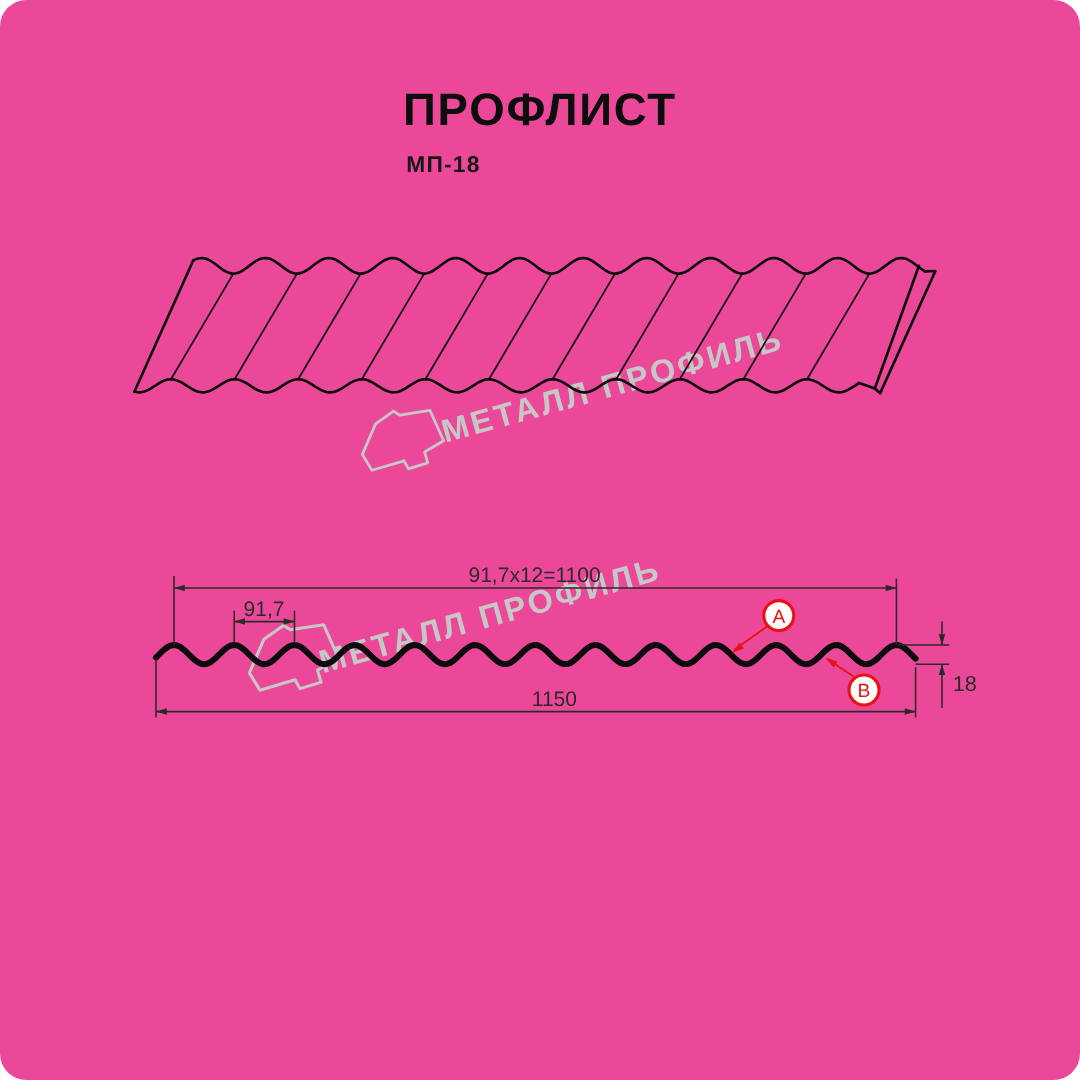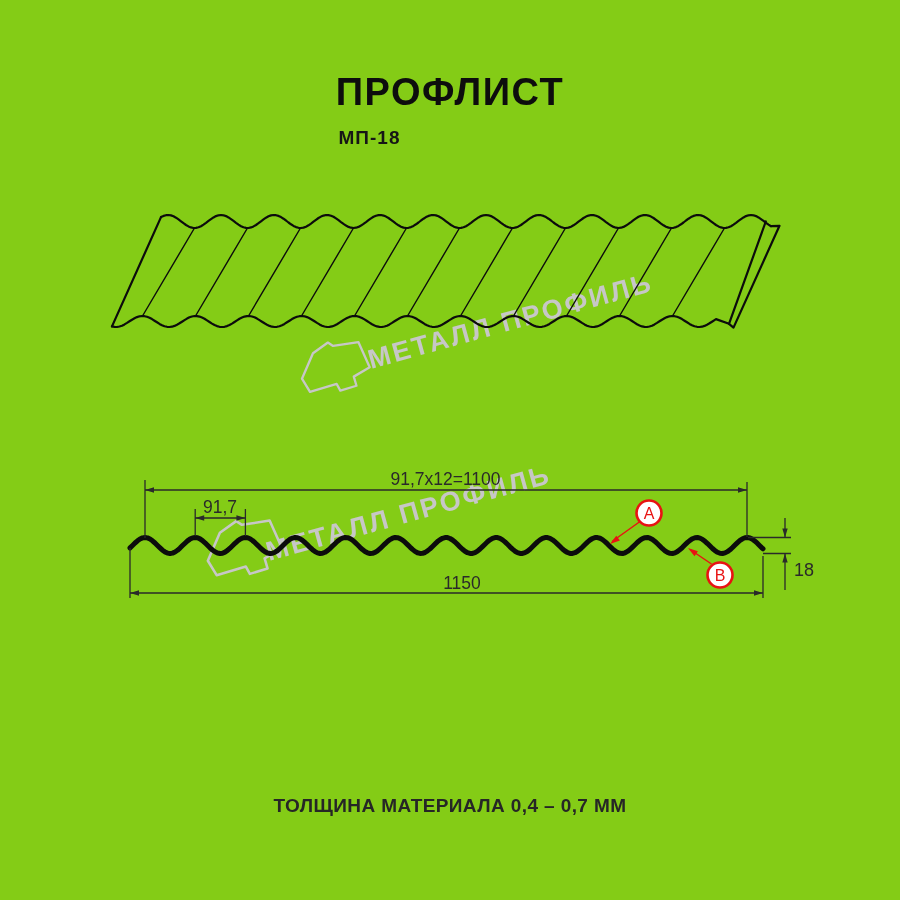--- a/index.html
+++ b/index.html
@@ -1,17 +1,17 @@
 <!DOCTYPE html>
 <html style="--red: #e81212; --wm: #c7c7c7;"><head>
 <meta charset="utf-8">
 <style>
   html,body{margin:0;padding:0;background:#fff;}
-  .page{position:relative;width:900px;height:900px;background:#84cc16;overflow:hidden;
-        font-family:"Liberation Sans",sans-serif;}
+  .page{position:relative;width:900px;height:900px;background:#ec4899;overflow:hidden;
+        font-family:"Liberation Sans",sans-serif;border-radius:22px;}
   .page-title{position:absolute;top:72px;left:0;width:900px;text-align:center;
         font-size:38px;font-weight:bold;letter-spacing:1.5px;color:#0d0d0d;line-height:40px;}
   .page-subtitle{position:absolute;top:128px;left:0;width:739px;text-align:center;
         font-size:19px;font-weight:bold;letter-spacing:1px;color:#161616;line-height:20px;}
   .page-footer{position:absolute;top:794px;left:0;width:900px;text-align:center;
         font-size:19px;font-weight:bold;letter-spacing:.4px;color:#262626;line-height:24px;}
   svg.drawing{position:absolute;left:0;top:0;}
   .sheet-line{stroke:#0c0c0c;stroke-width:2.2;fill:none;stroke-linecap:round;stroke-linejoin:round;}
   .sheet-thin{stroke:#0c0c0c;stroke-width:1.4;fill:none;}
   .xsec-line{stroke:#0c0c0c;stroke-width:5;fill:none;stroke-linecap:round;stroke-linejoin:round;}
@@ -83,14 +83,13 @@
       <text class="red-letter" x="649" y="518.8">A</text>
     </g>
     <g>
       <path class="red-line" d="M711.5 564 L690 549.5"></path>
       <circle class="red-circle" cx="720" cy="575" r="12.5"></circle>
       <text class="red-letter" x="720" y="580.8">B</text>
     </g>
     <path class="red-arrow" d="M610.0 544.0L616.3 535.7L619.9 540.5ZM688.0 548.0L697.9 551.3L694.5 556.2Z"></path>
   </svg>
 
-  <div class="page-footer">ТОЛЩИНА МАТЕРИАЛА 0,4 – 0,7 ММ</div>
 </div>
 
 </body></html>

